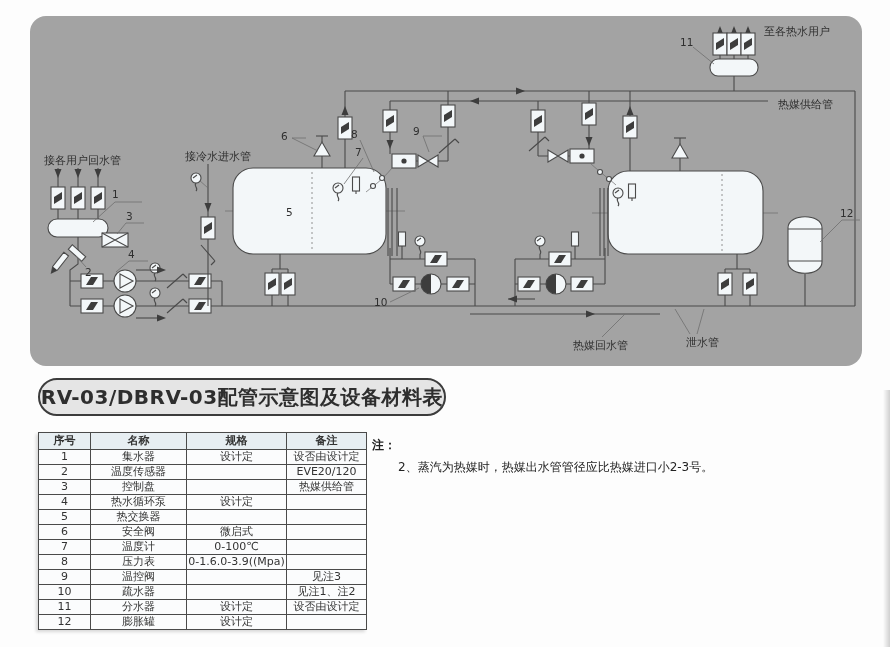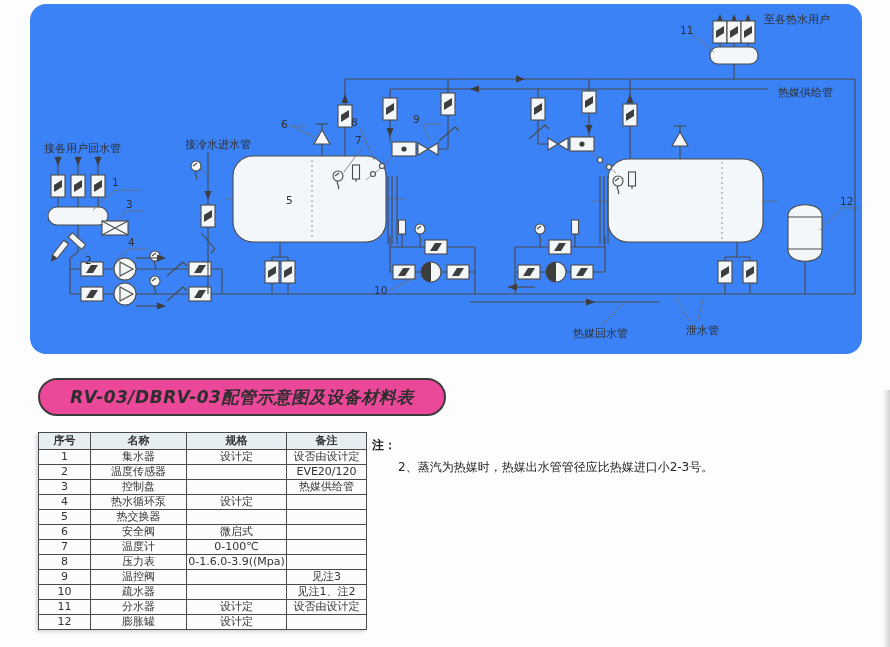--- a/index.html
+++ b/index.html
@@ -1,23 +1,23 @@
 <!DOCTYPE html>
 <html><head>
 <meta charset="utf-8">
 <style>
   html,body{margin:0;padding:0;}
   body{width:890px;height:647px;position:relative;background:#fdfdfd;
        font-family:"DejaVu Sans","Liberation Sans",sans-serif;color:#333;overflow:hidden;}
-  .panel{position:absolute;left:30px;top:4px;width:832px;height:350px;
-         background:#3b82f6;border-radius:16px;}
+  .panel{position:absolute;left:30px;top:16px;width:832px;height:350px;
+         background:#a3a3a3;border-radius:16px;}
   .title-badge{position:absolute;left:38px;top:378px;width:404px;height:34px;
-         border:2px solid #3c3c3c;border-radius:19px;background:#ec4899;
+         border:2px solid #3c3c3c;border-radius:19px;background:#e5e5e5;
          display:flex;align-items:center;justify-content:center;
-         font-size:17px;font-weight:bold;color:#2e2e2e;letter-spacing:.5px;font-style:italic;}
+         font-size:20px;font-weight:bold;color:#2e2e2e;letter-spacing:.5px;}
   table.eq{position:absolute;left:38px;top:432px;border-collapse:collapse;
          table-layout:fixed;width:328px;background:#fbfcfd;
          box-shadow:-2px 2px 3px rgba(0,0,0,.15);}
   table.eq th,table.eq td{border:1px solid #4a4a4a;font-size:11px;
          text-align:center;padding:0;height:14px;line-height:14px;color:#333;
          overflow:hidden;white-space:nowrap;}
   table.eq th{background:#e7eef2;font-weight:bold;height:16px;}
   col.c0{width:52px}col.c1{width:96px}col.c2{width:100px}col.c3{width:80px}
   .notes{position:absolute;left:372px;top:434px;width:510px;font-size:12px;
          color:#222;}

